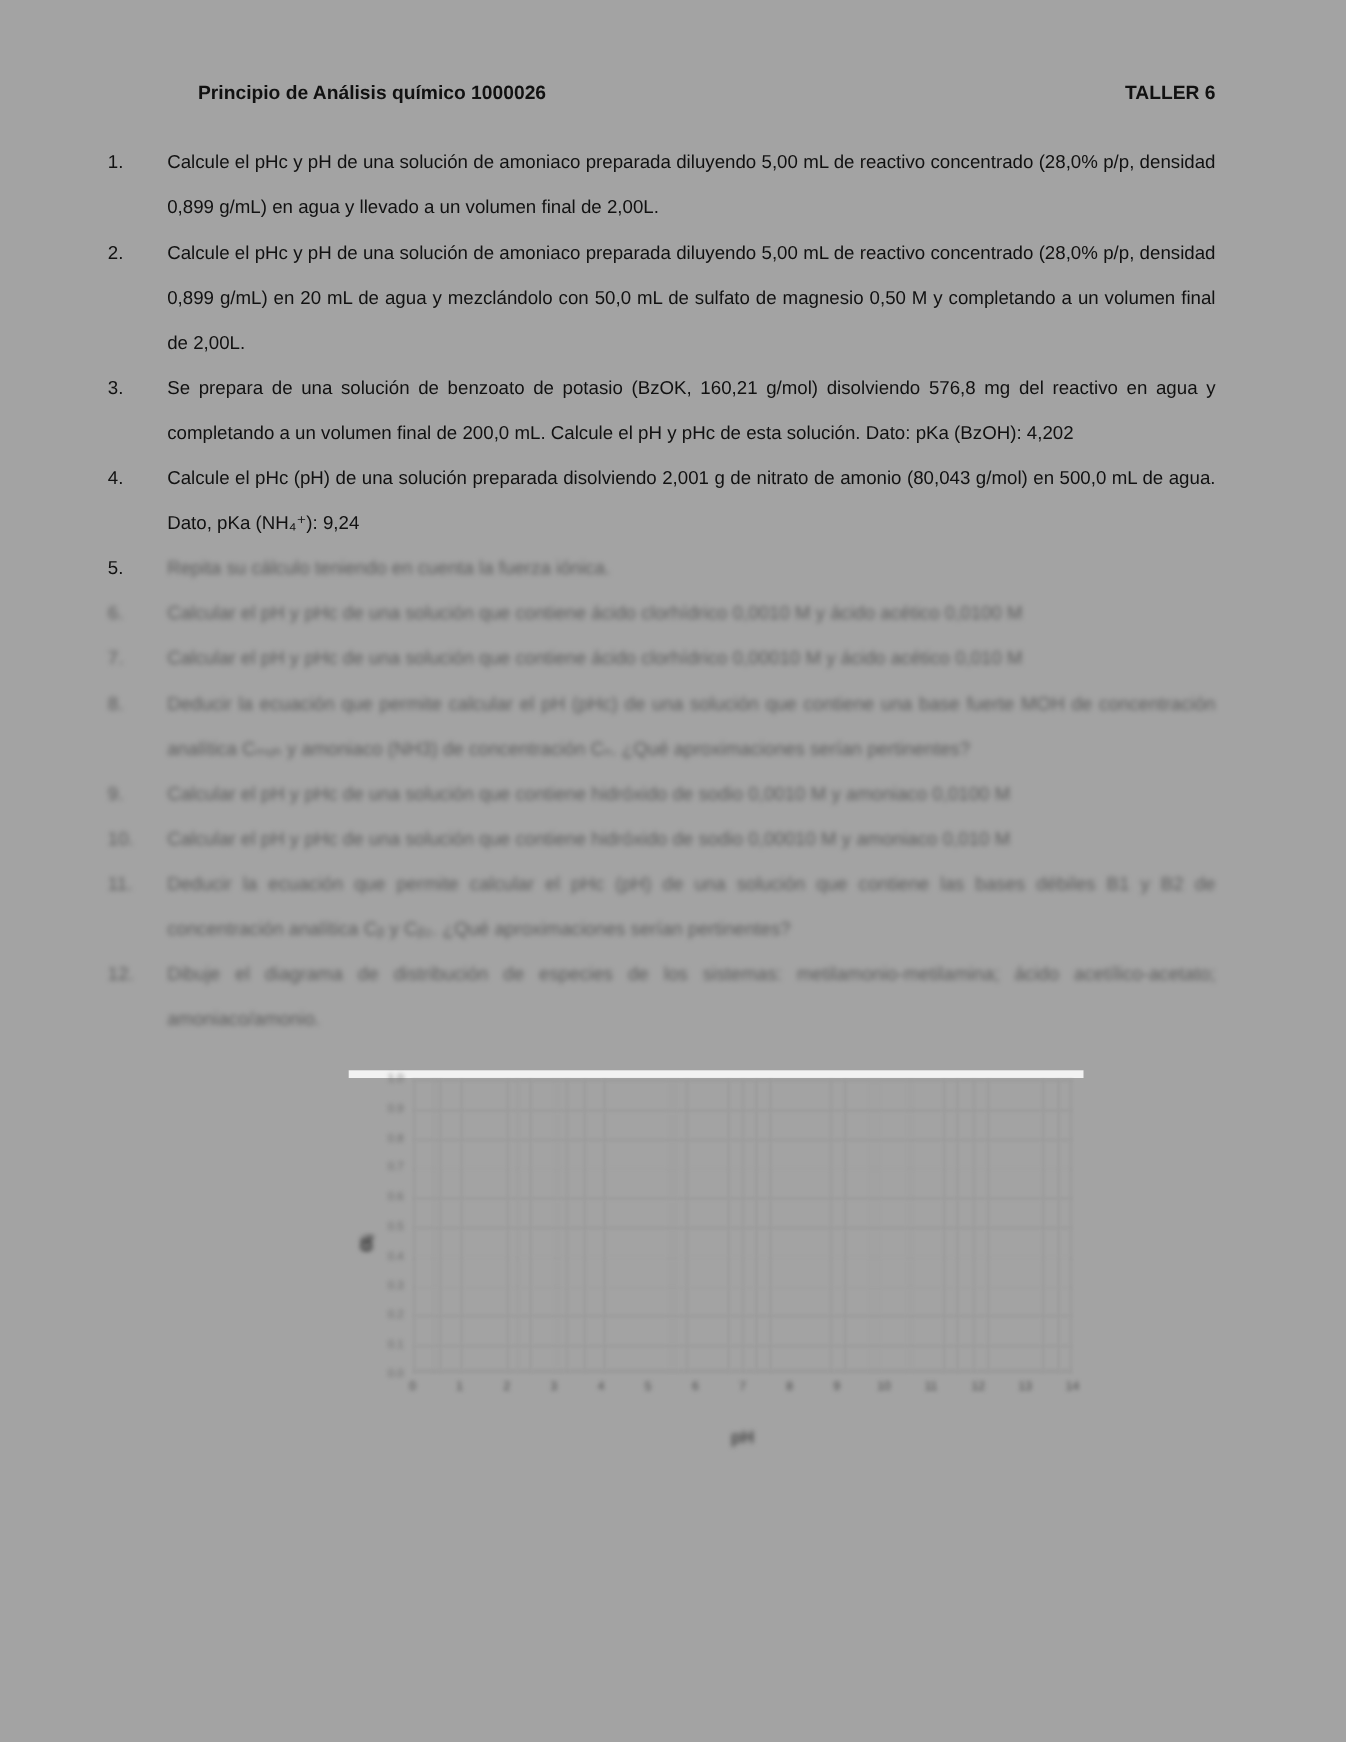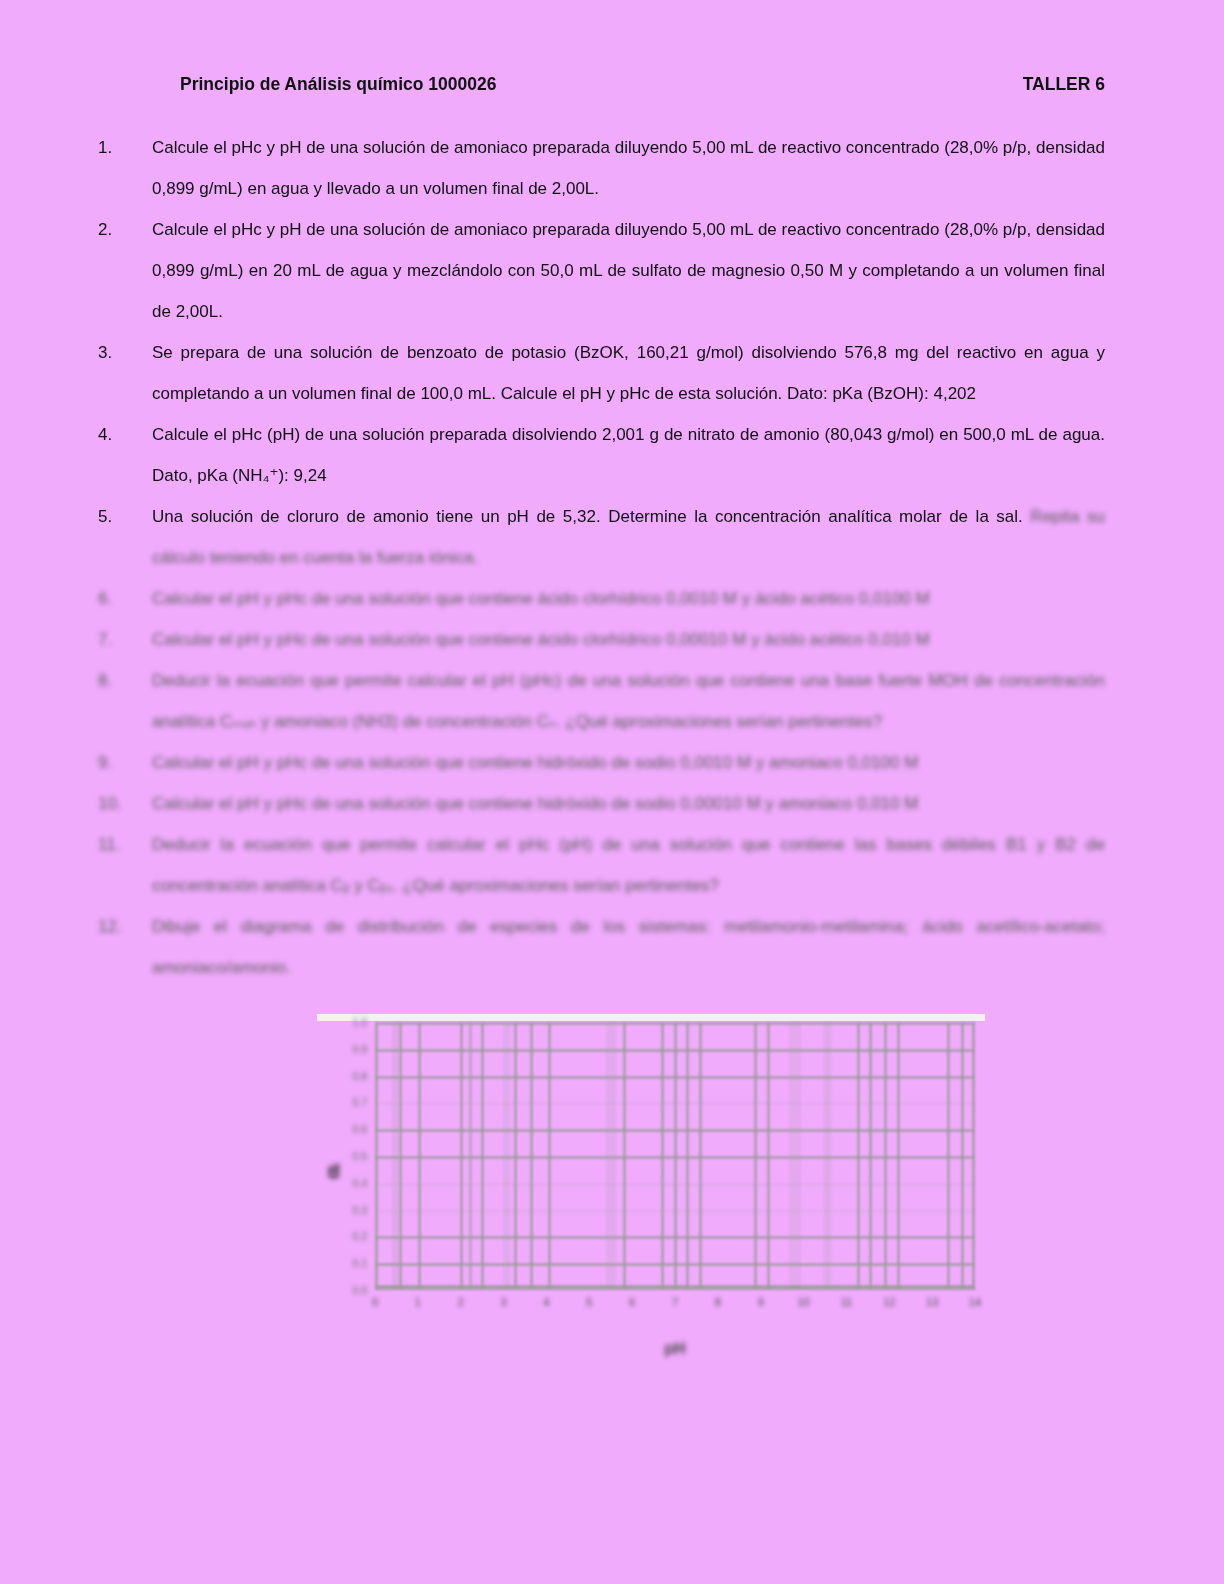--- a/index.html
+++ b/index.html
@@ -1,19 +1,19 @@
 <!DOCTYPE html>
 <html><head>
 <meta charset="utf-8">
 <style>
   html,body{margin:0;padding:0;background:#ffffff;}
   .page{
     position:relative;
     width:1224px;height:1584px;
-    background:#f0abfc;
+    background:#a3a3a3;
     font-family:"Liberation Sans","DejaVu Sans",sans-serif;
     color:#111;
     box-sizing:border-box;
     padding:73px 119px 0 98px;
     overflow:hidden;
   }
   header{
     display:flex;justify-content:space-between;align-items:baseline;
     font-weight:bold;font-size:17.5px;line-height:22px;
     margin-bottom:32px;
@@ -64,23 +64,23 @@
 <div class="page">
 
   <header>
     <span class="course">Principio de Análisis químico 1000026</span>
     <span class="worksheet">TALLER 6</span>
   </header>
 
   <ol class="qlist">
       <li><span class="qnum">1.</span><span>Calcule el pHc y pH de una solución de amoniaco preparada diluyendo 5,00 mL de reactivo concentrado (28,0% p/p, densidad 0,899 g/mL) en agua y llevado a un volumen final de 2,00L.</span></li>
       <li><span class="qnum">2.</span><span>Calcule el pHc y pH de una solución de amoniaco preparada diluyendo 5,00 mL de reactivo concentrado (28,0% p/p, densidad 0,899 g/mL) en 20 mL de agua y mezclándolo con 50,0 mL de sulfato de magnesio 0,50 M y completando a un volumen final de 2,00L.</span></li>
-      <li><span class="qnum">3.</span><span>Se prepara de una solución de benzoato de potasio (BzOK, 160,21 g/mol) disolviendo 576,8 mg del reactivo en agua y completando a un volumen final de 100,0 mL. Calcule el pH y pHc de esta solución. Dato: pKa (BzOH): 4,202</span></li>
+      <li><span class="qnum">3.</span><span>Se prepara de una solución de benzoato de potasio (BzOK, 160,21 g/mol) disolviendo 576,8 mg del reactivo en agua y completando a un volumen final de 200,0 mL. Calcule el pH y pHc de esta solución. Dato: pKa (BzOH): 4,202</span></li>
       <li><span class="qnum">4.</span><span>Calcule el pHc (pH) de una solución preparada disolviendo 2,001 g de nitrato de amonio (80,043 g/mol) en 500,0 mL de agua. Dato, pKa (NH₄⁺): 9,24</span></li>
-      <li><span class="qnum">5.</span><span>Una solución de cloruro de amonio tiene un pH de 5,32. Determine la concentración analítica molar de la sal. </span><span class="blur-text">Repita su cálculo teniendo en cuenta la fuerza iónica.</span></li>
+      <li><span class="qnum">5.</span><span class="blur-text">Repita su cálculo teniendo en cuenta la fuerza iónica.</span></li>
       <li><span class="qnum blur-text">6.</span><span class="blur-text">Calcular el pH y pHc de una solución que contiene ácido clorhídrico 0,0010 M y ácido acético 0,0100 M</span></li>
       <li><span class="qnum blur-text">7.</span><span class="blur-text">Calcular el pH y pHc de una solución que contiene ácido clorhídrico 0,00010 M y ácido acético 0,010 M</span></li>
       <li><span class="qnum blur-text">8.</span><span class="blur-text">Deducir la ecuación que permite calcular el pH (pHc) de una solución que contiene una base fuerte MOH de concentración analítica Cₘₒₕ y amoniaco (NH3) de concentración Cₙ. ¿Qué aproximaciones serían pertinentes?</span></li>
       <li><span class="qnum blur-text">9.</span><span class="blur-text">Calcular el pH y pHc de una solución que contiene hidróxido de sodio 0,0010 M y amoniaco 0,0100 M</span></li>
       <li><span class="qnum blur-text">10.</span><span class="blur-text">Calcular el pH y pHc de una solución que contiene hidróxido de sodio 0,00010 M y amoniaco 0,010 M</span></li>
       <li><span class="qnum blur-text">11.</span><span class="blur-text">Deducir la ecuación que permite calcular el pHc (pH) de una solución que contiene las bases débiles B1 y B2 de concentración analítica Cᵦ y Cᵦ₂. ¿Qué aproximaciones serían pertinentes?</span></li>
       <li><span class="qnum blur-text">12.</span><span class="blur-text">Dibuje el diagrama de distribución de especies de los sistemas: metilamonio-metilamina; ácido acetílico-acetato; amoniaco/amonio.</span></li>
     </ol>
 
   <div class="chart">

